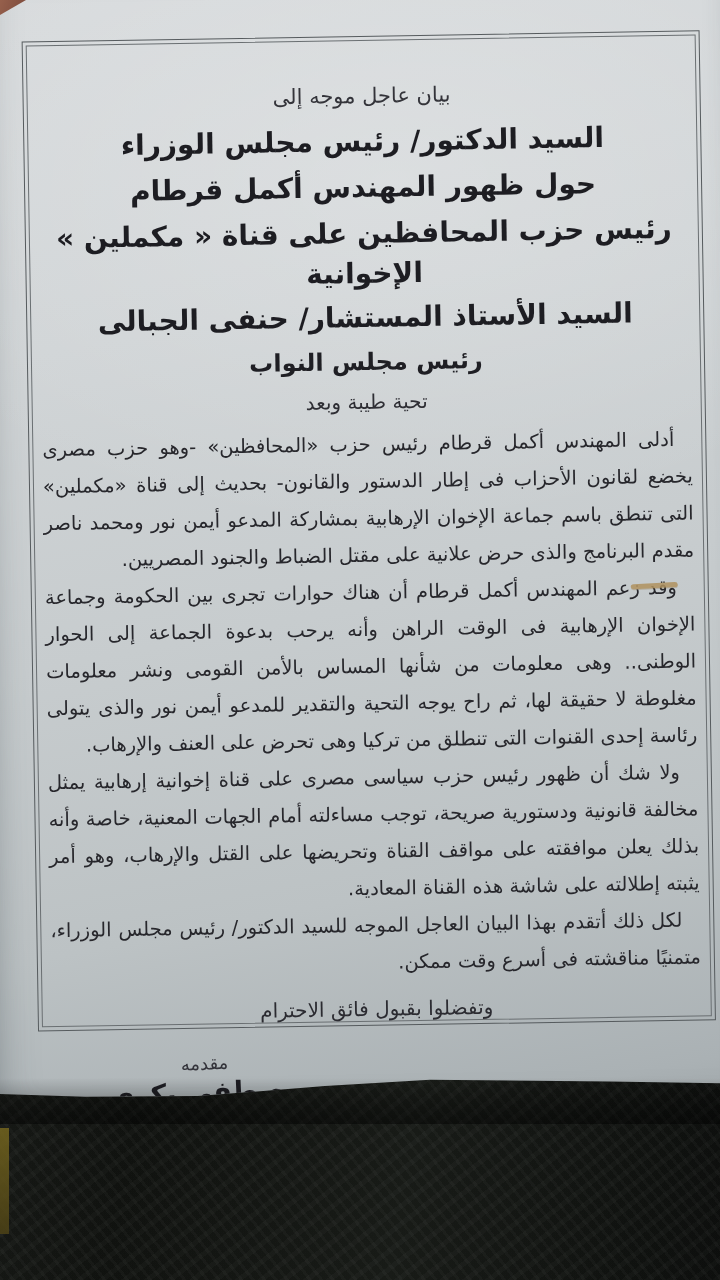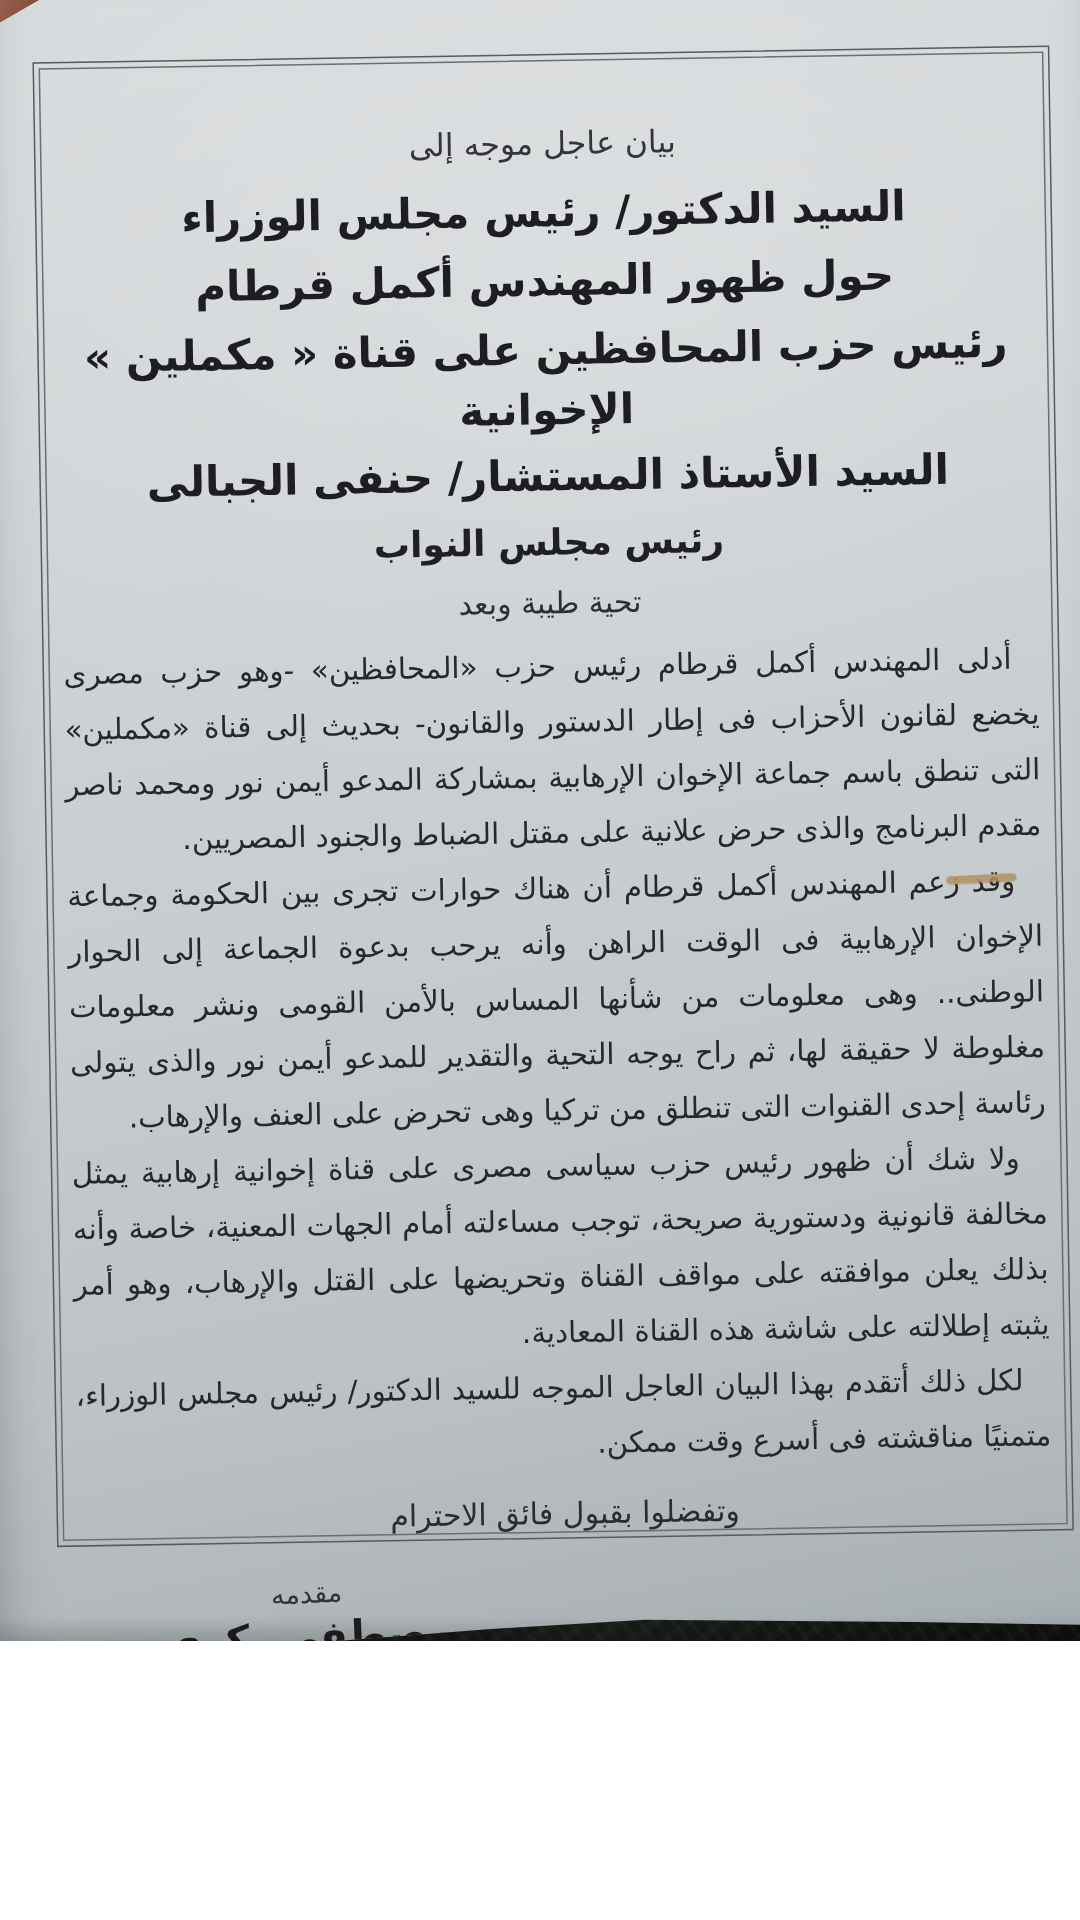--- a/index.html
+++ b/index.html
@@ -1,18 +1,18 @@
 <!DOCTYPE html>
 <html lang="ar"><head>
 <meta charset="utf-8">
 <style>
   html,body{margin:0;padding:0;}
   .photo{
     position:relative;
-    width:720px;height:1094px;
+    width:720px;height:1280px;
     overflow:hidden;
     background:#131513;
     font-family:"DejaVu Sans",sans-serif;
   }
   
   .backdrop{
     position:absolute;inset:0;
     background:
       repeating-linear-gradient(52deg, rgba(255,255,255,0.025) 0 3px, rgba(0,0,0,0.04) 3px 9px),
       repeating-linear-gradient(-38deg, rgba(255,255,255,0.02) 0 5px, rgba(0,0,0,0.03) 5px 14px),

